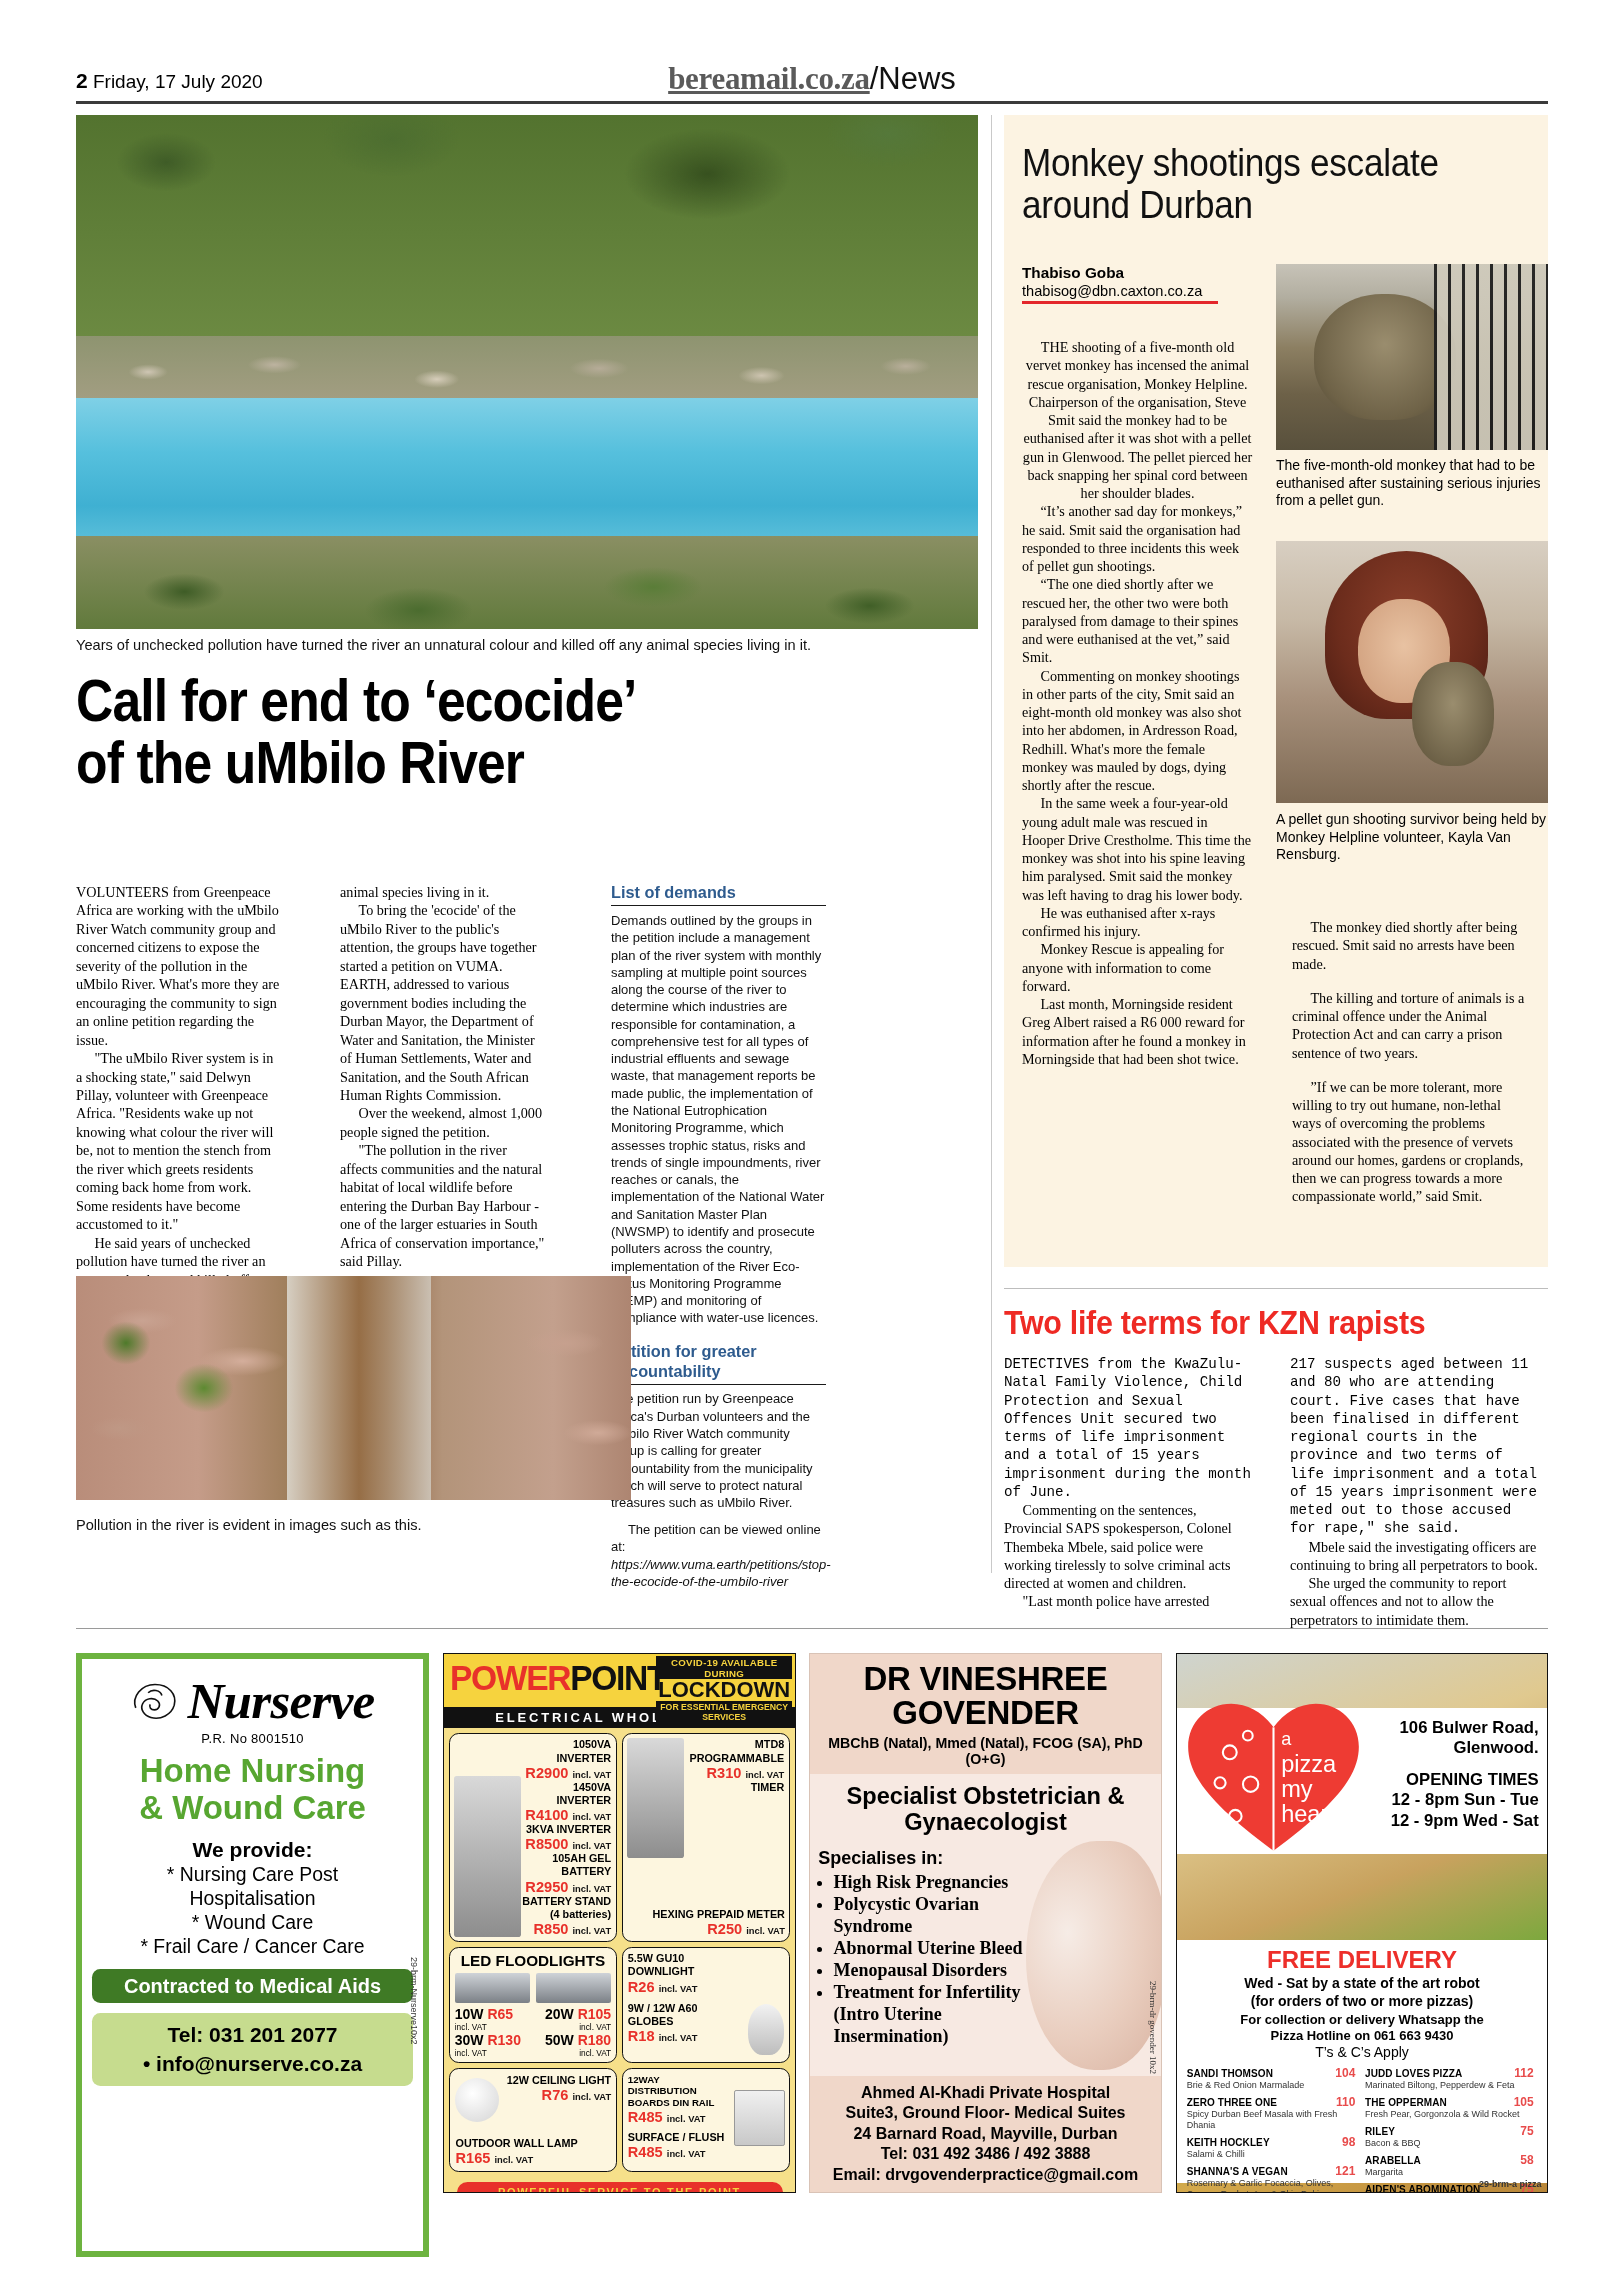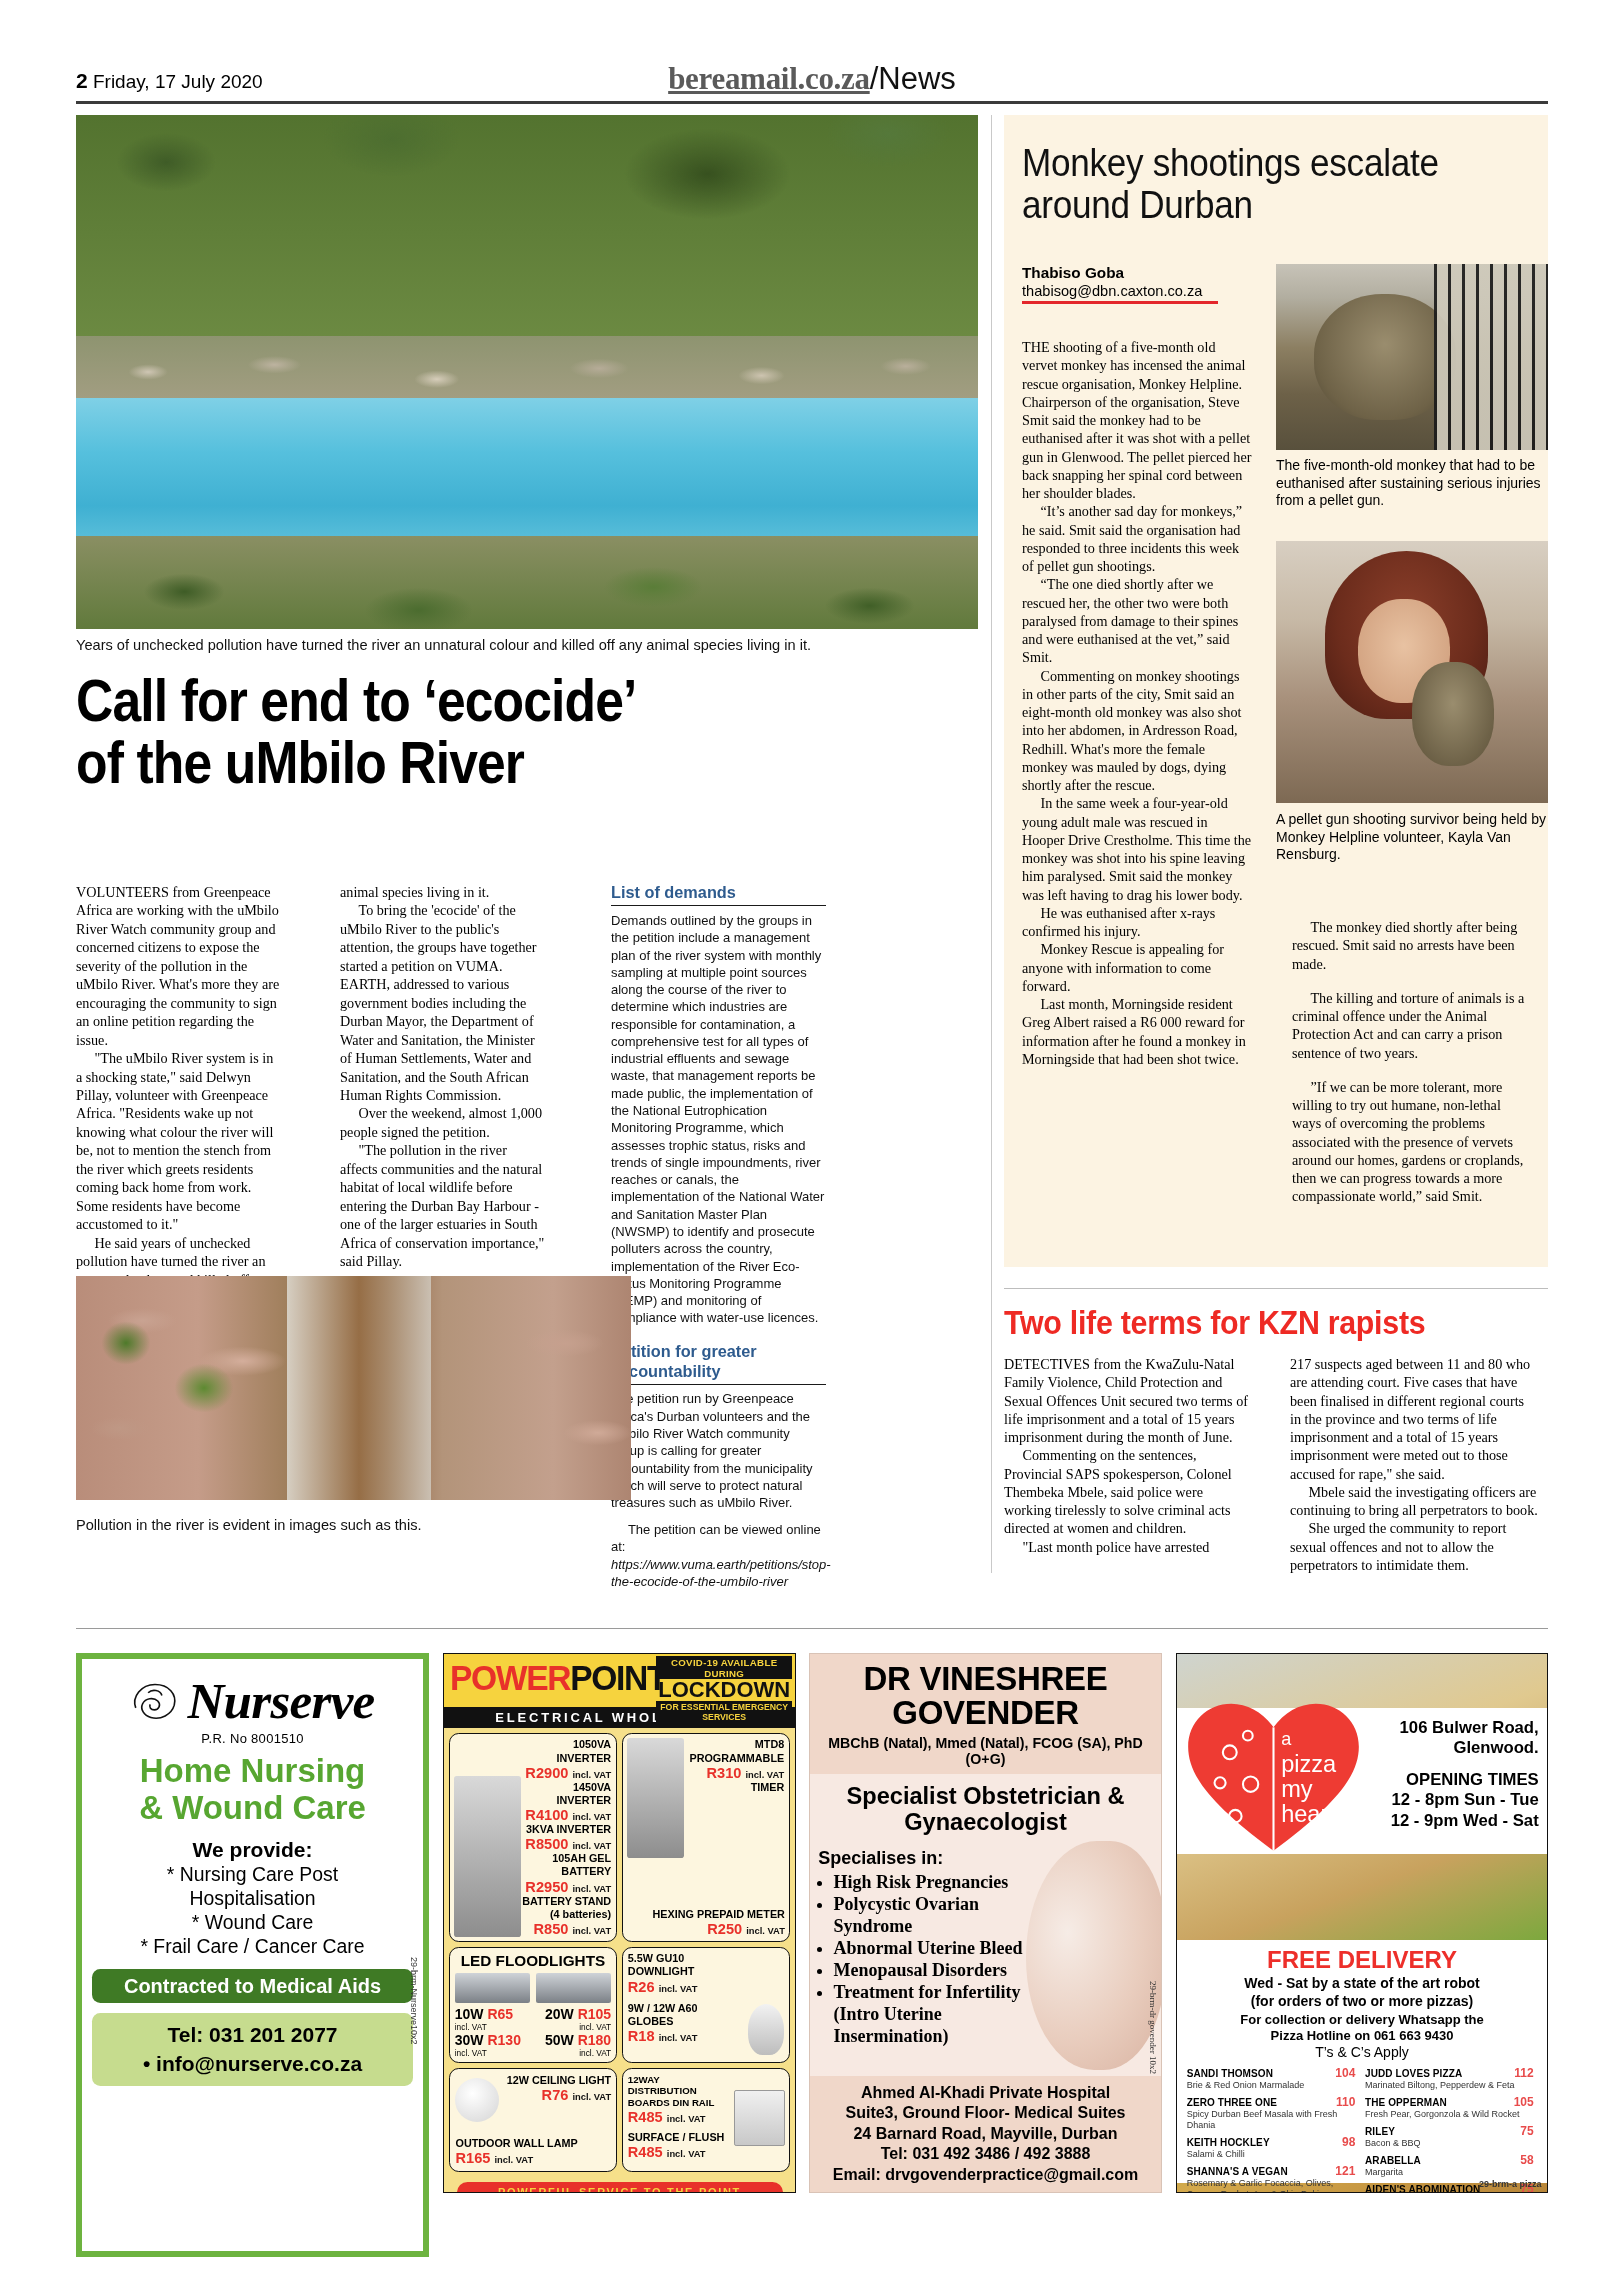--- a/index.html
+++ b/index.html
@@ -114,21 +114,21 @@
     font-family:"Liberation Sans",sans-serif; font-size:39px; line-height:1.08; color:#111;
     transform:scaleX(0.90); transform-origin:left top; letter-spacing:-0.3px; }
   .mk-byline { position:absolute; left:1022px; top:264px; width:229px; font-family:"Liberation Sans",sans-serif; }
   .mk-byline .nm { font-weight:bold; font-size:15.3px; }
   .mk-byline .em { font-size:14.6px; display:block; margin-top:1.4px; }
   .mk-byline .redline { margin-top:2.1px; height:2.8px; background:#e3262b; width:196px; }
 
   .mk-body { position:absolute; left:1022px; top:338px; width:231px;
              font-size:14.2px; line-height:1.285; }
   .mk-body p { margin:0; text-indent:1.3em; }
-  .mk-body p:first-child { text-indent:0; }
+  .mk-body p:first-child { text-indent:0;text-align:center; }
 
   .mk-photo1 { position:absolute; left:1276px; top:264px; width:272px; height:186px;
     background: linear-gradient(180deg,#c7c3b8 0%, #b2aea0 18%, #8c7f62 45%, #6d6148 70%, #58503c 100%);
     overflow:hidden; }
   .mk-photo1 .cage { position:absolute; right:0; top:0; width:42%; height:100%;
     background: repeating-linear-gradient(90deg, #1b1b1b 0 3.5px, #cfcabb 3.5px 14px); opacity:.92; }
   .mk-photo1 .face { position:absolute; left:14%; top:16%; width:52%; height:68%;
     border-radius:48% 48% 45% 45%; background: radial-gradient(ellipse at 50% 40%, #9a8d6e 0%, #6e6247 70%, #4c4432 100%); }
   .mk-cap1 { position:absolute; left:1276px; top:457px; width:272px;
     font-family:"Liberation Sans",sans-serif; font-size:14px; line-height:1.26; }
@@ -150,21 +150,21 @@
   .mk-body2 p { margin:16px; text-indent:1.3em; }
 
   
   .kzn-rule { position:absolute; left:1004px; top:1288px; width:544px; height:1.4px; background:#bdbdbd; }
   .kzn-head { position:absolute; left:1004px; top:1304px; width:548px;
     font-family:"Liberation Sans",sans-serif; font-weight:bold; font-size:33px; color:#ee2a24;
     transform:scaleX(0.92); transform-origin:left top; letter-spacing:-0.3px; }
   .kzn-cols { position:absolute; left:1004px; top:1355px; width:548px; }
   .kzn-col { position:absolute; top:0; width:248px; font-size:14.2px; line-height:1.285; }
   .kzn-col p { margin:0; text-indent:1.3em; }
-  .kzn-col p:first-child { text-indent:0; }
+  .kzn-col p:first-child { text-indent:0;font-family:Liberation Mono, monospace; }
   .kzn-col.k1 { left:0; }
   .kzn-col.k2 { left:286px; }
 
   .bot-rule { position:absolute; left:76px; top:1628px; width:1472px; height:1.4px; background:#9a9a9a; }
 
   
   .ads { position:absolute; left:76px; top:1653px; width:1472px; height:555px; }
 
   
   .ad1 { position:absolute; left:0; top:0; width:353px; height:604px;

